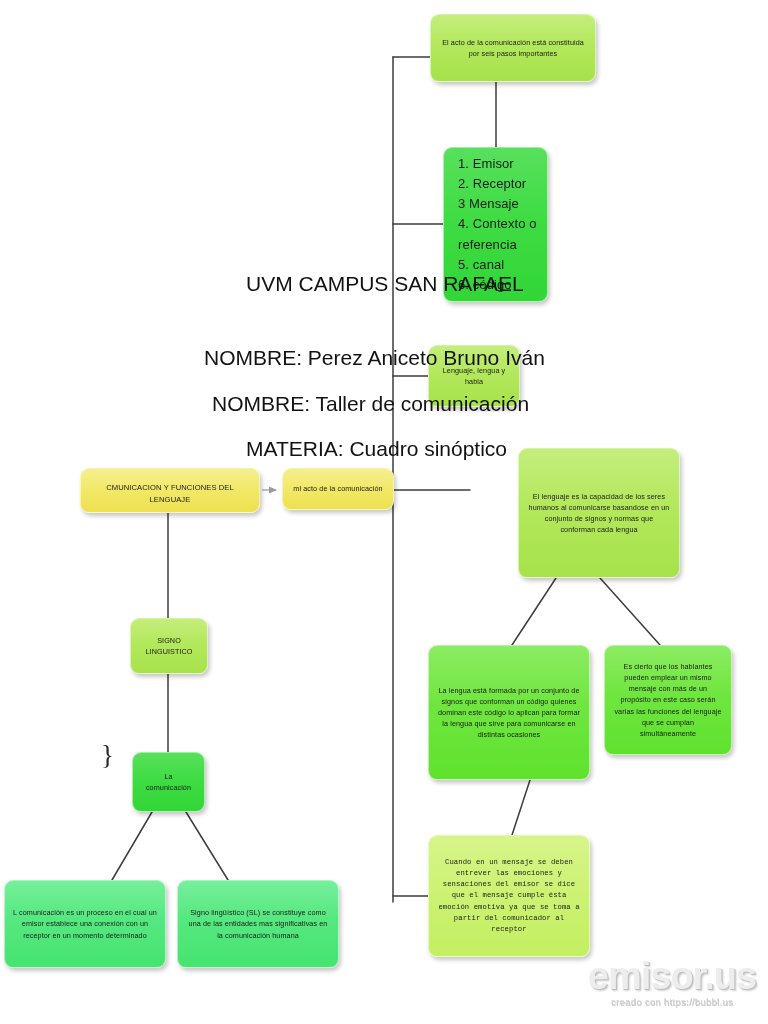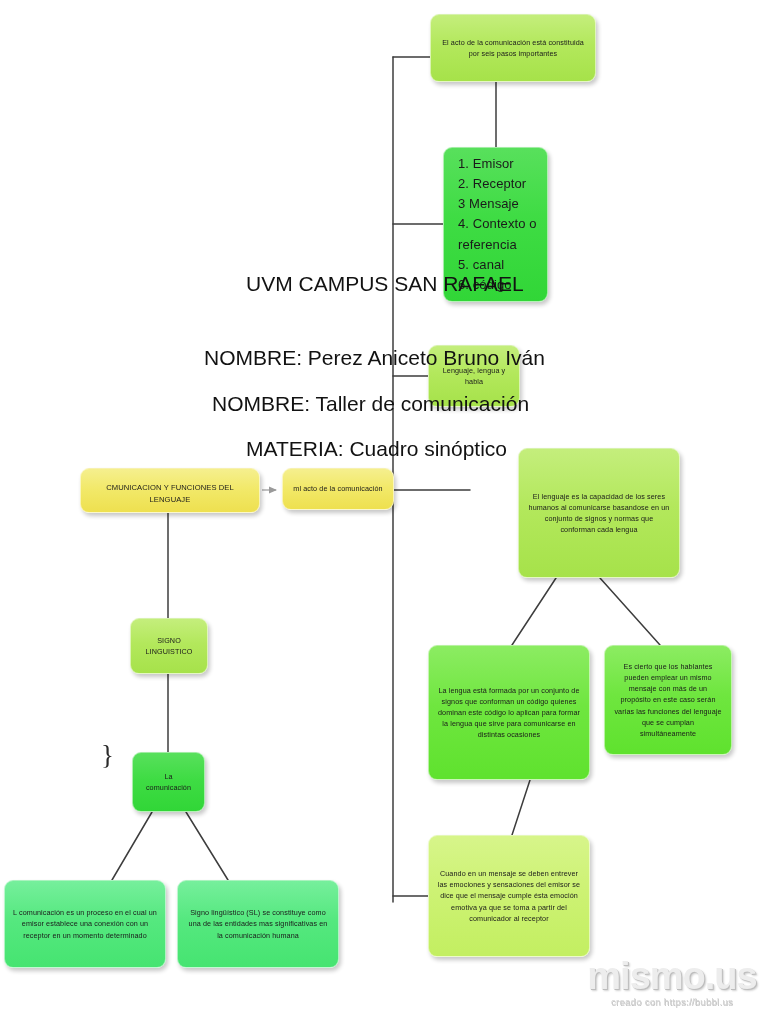--- a/index.html
+++ b/index.html
@@ -128,21 +128,21 @@
       </div>
       <div class="node lime t7" style="left: 518px; top: 448px; width: 162px; height: 130px;">
         <span>El lenguaje es la capacidad de  los seres humanos al comunicarse basandose en un conjunto de signos y normas que conforman cada lengua</span>
       </div>
       <div class="node grass t7" style="left: 428px; top: 645px; width: 162px; height: 135px; text-align: center;">
         <span>La lengua está formada por un conjunto de signos que conforman un código quienes dominan este código lo aplican para formar la lengua que sirve para comunicarse en distintas ocasiones</span>
       </div>
       <div class="node grass t7" style="left: 604px; top: 645px; width: 128px; height: 110px;">
         <span>Es cierto que los hablantes pueden emplear un mismo mensaje con más de un propósito en este caso serán varias las funciones del lenguaje que se cumplan simultáneamente</span>
       </div>
-      <div class="node pale t7" style="left: 428px; top: 835px; width: 162px; height: 122px;">
+      <div class="node pale t7" style="left: 428px; top: 835px; width: 162px; height: 122px; font-family: Liberation Mono, monospace;">
         <span>Cuando en un mensaje se deben entrever las emociones y sensaciones del emisor se dice que el mensaje cumple ésta emoción emotiva ya que se toma a partir del comunicador al receptor</span>
       </div>
       <div class="node lime t7" style="left: 130px; top: 618px; width: 78px; height: 56px;">
         <span>SIGNO LINGUISTICO</span>
       </div>
       <div class="node green t7" style="left: 132px; top: 752px; width: 73px; height: 60px;">
         <span>La comunicación</span>
       </div>
       <div class="node mint t7" style="left: 4px; top: 880px; width: 162px; height: 88px;">
         <span>L comunicación es un proceso en el cual un emisor establece una conexión con un receptor en un momento determinado</span>
@@ -153,17 +153,17 @@
     </div>
 
   <div class="overlay" style="left:246px;top:272px;">UVM CAMPUS SAN RAFAEL</div>
   <div class="overlay" style="left:204px;top:346px;">NOMBRE: Perez Aniceto Bruno Iván</div>
   <div class="overlay" style="left:212px;top:392px;">NOMBRE: Taller de comunicación</div>
   <div class="overlay" style="left:246px;top:437px;">MATERIA: Cuadro sinóptico</div>
 
   <div class="brace" style="left:101px;top:740px;">}</div>
 
   <div id="watermark">
-    <div class="wm-main">mismo.us</div>
+    <div class="wm-main">emisor.us</div>
     <div class="wm-sub">creado con https://bubbl.us</div>
   </div>
 
 </div>
 
 </body></html>

